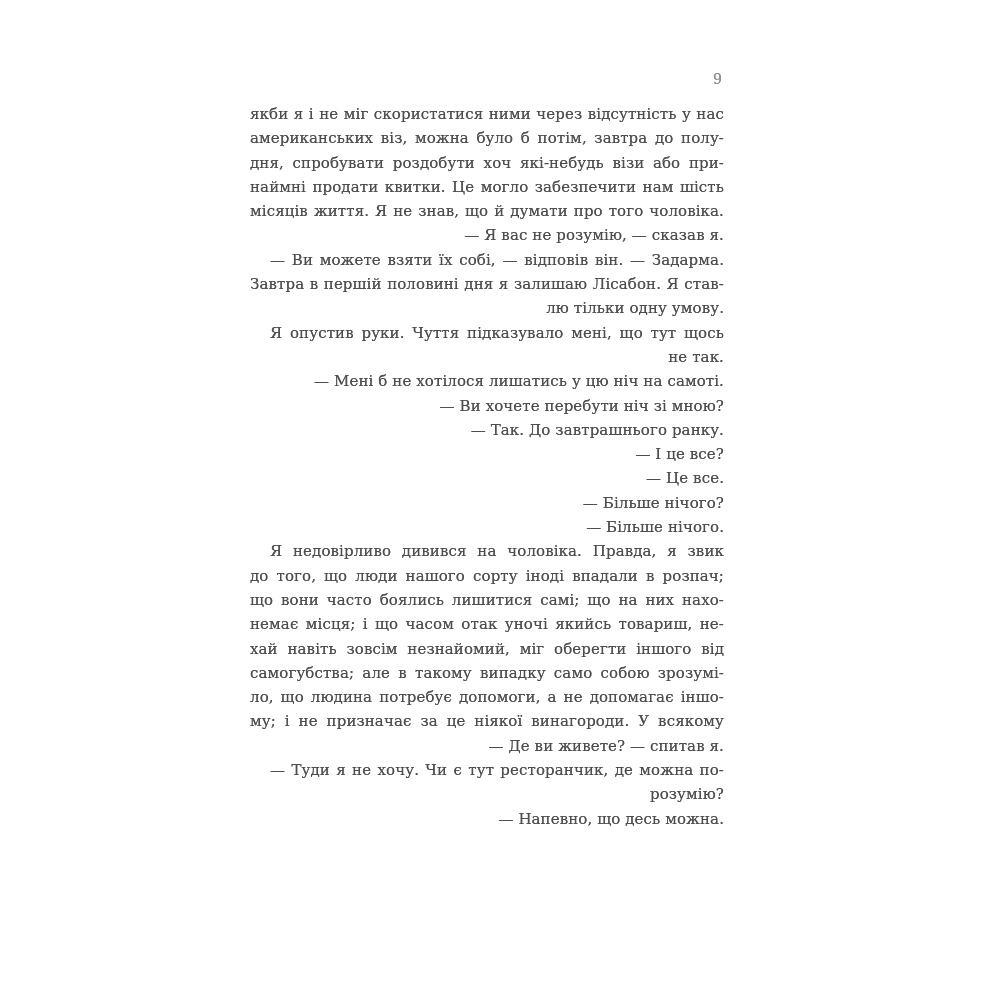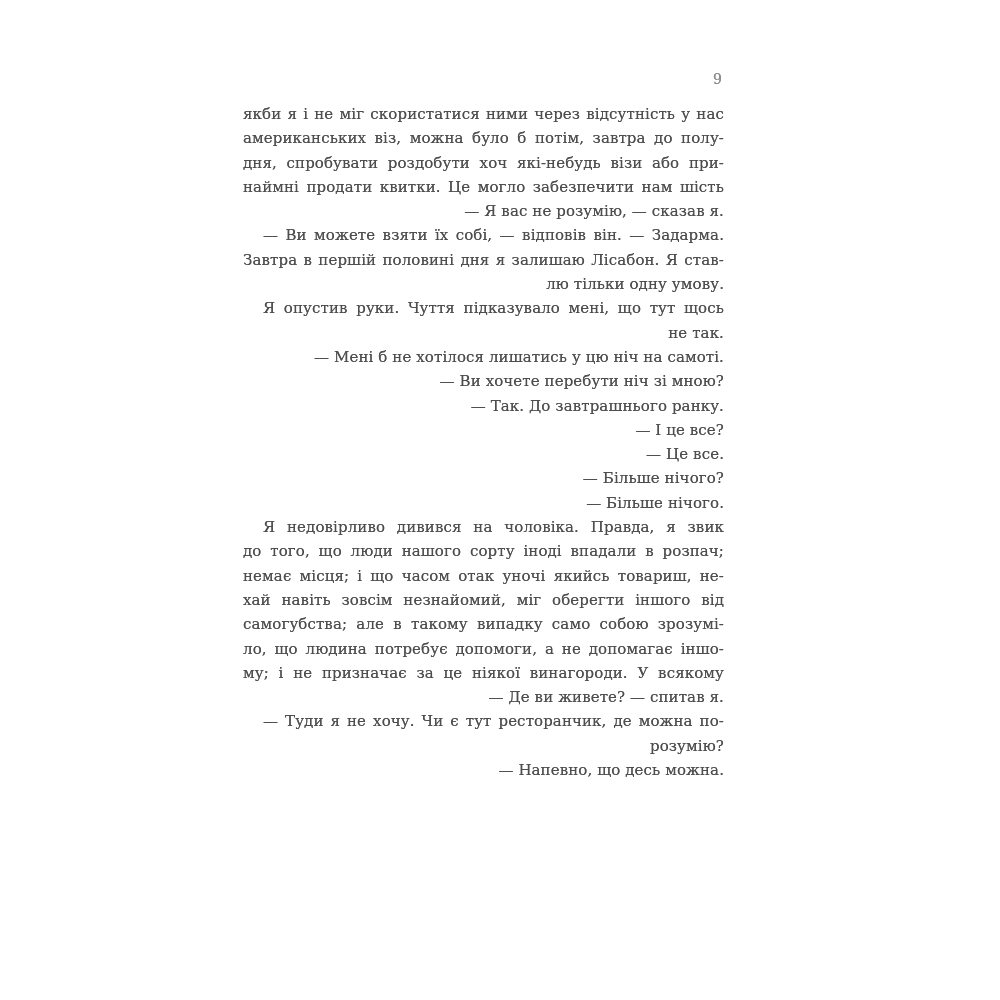--- a/index.html
+++ b/index.html
@@ -38,50 +38,53 @@
     letter-spacing: 0.1px;
   }
   .line {
     height: 24.3px;
     text-align: right;
     white-space: normal;
   }
   .line.fill {
     text-align: justify;
     text-align-last: justify;
+    margin-left: 7px;
   }
   .line.indent {
     text-indent: 20px;
   }
 </style>
 </head>
 <body>
 
 <div class="page">
   <div class="folio">9</div>
   <div class="textblock">
       <div class="line fill">якби я і не міг скористатися ними через відсутність у нас</div>
       <div class="line fill">американських віз, можна було б потім, завтра до полу-</div>
       <div class="line fill">дня, спробувати роздобути хоч які-небудь візи або при-</div>
       <div class="line fill">наймні продати квитки. Це могло забезпечити нам шість</div>
+      <div class="line fill">місяців життя. Я не знав, що й думати про того чоловіка.</div>
       <div class="line indent">— Я вас не розумію, — сказав я.</div>
       <div class="line fill indent">— Ви можете взяти їх собі, — відповів він. — Задарма.</div>
       <div class="line fill">Завтра в першій половині дня я залишаю Лісабон. Я став-</div>
       <div class="line">лю тільки одну умову.</div>
       <div class="line fill indent">Я опустив руки. Чуття підказувало мені, що тут щось</div>
       <div class="line">не так.</div>
       <div class="line indent">— Мені б не хотілося лишатись у цю ніч на самоті.</div>
       <div class="line indent">— Ви хочете перебути ніч зі мною?</div>
       <div class="line indent">— Так. До завтрашнього ранку.</div>
       <div class="line indent">— І це все?</div>
       <div class="line indent">— Це все.</div>
       <div class="line indent">— Більше нічого?</div>
       <div class="line indent">— Більше нічого.</div>
       <div class="line fill indent">Я недовірливо дивився на чоловіка. Правда, я звик</div>
       <div class="line fill">до того, що люди нашого сорту іноді впадали в розпач;</div>
+      <div class="line fill">що вони часто боялись лишитися самі; що на них нахо-</div>
       <div class="line fill">немає місця; і що часом отак уночі якийсь товариш, не-</div>
       <div class="line fill">хай навіть зовсім незнайомий, міг оберегти іншого від</div>
       <div class="line fill">самогубства; але в такому випадку само собою зрозумі-</div>
       <div class="line fill">ло, що людина потребує допомоги, а не допомагає іншо-</div>
       <div class="line fill">му; і не призначає за це ніякої винагороди. У всякому</div>
       <div class="line indent">— Де ви живете? — спитав я.</div>
       <div class="line fill indent">— Туди я не хочу. Чи є тут ресторанчик, де можна по-</div>
       <div class="line">розумію?</div>
       <div class="line indent">— Напевно, що десь можна.</div>
     </div>

